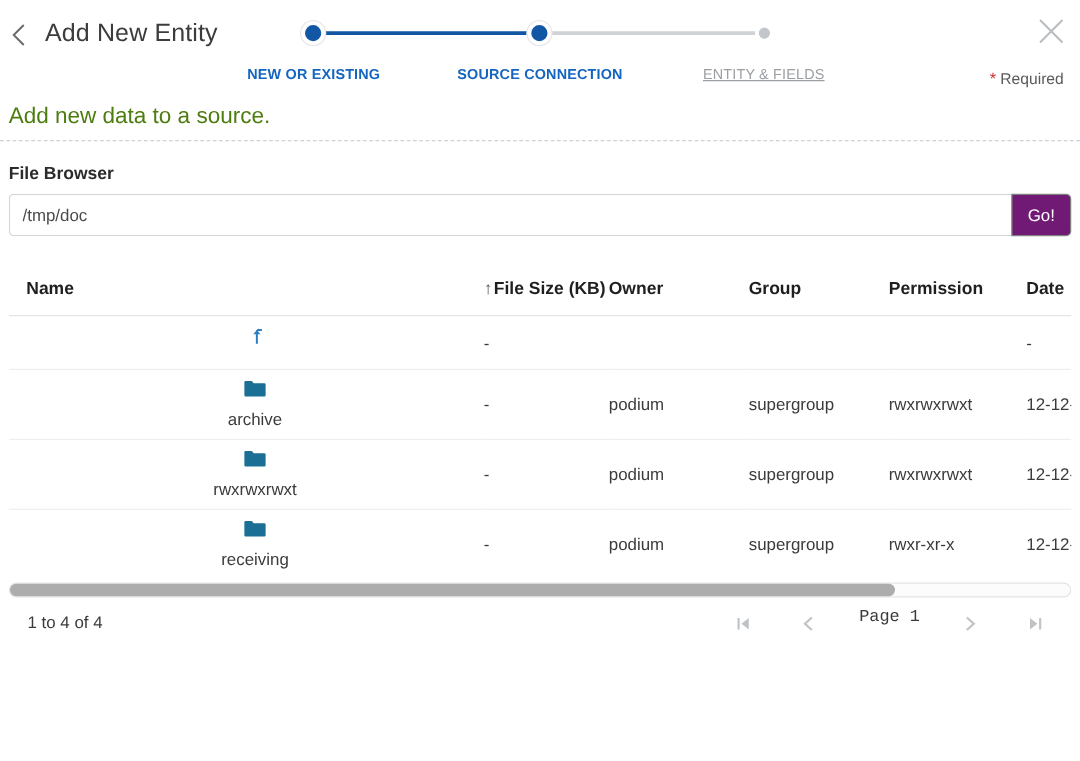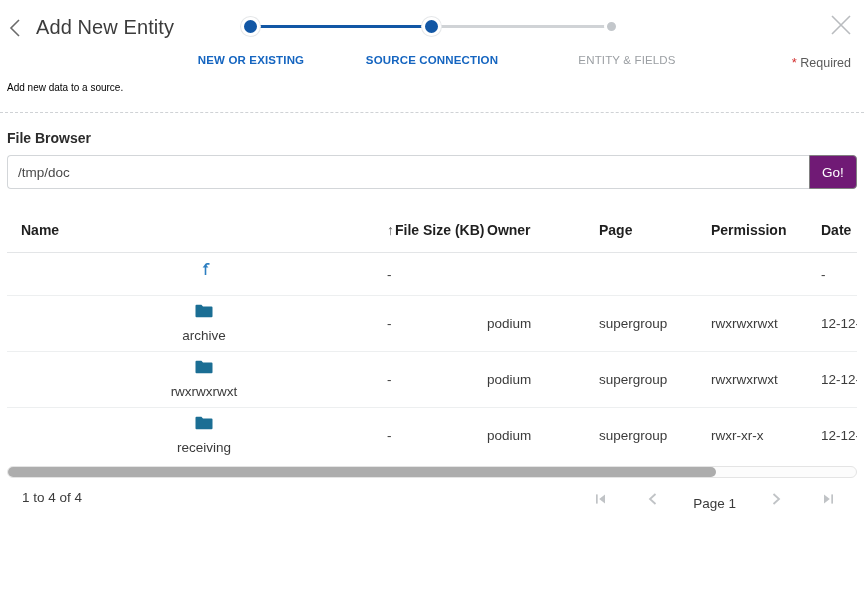--- a/index.html
+++ b/index.html
@@ -66,26 +66,26 @@
   .step-label {
     position: absolute; top: 40px;
     font-size: 11.5px; font-weight: bold; letter-spacing: 0.15px;
     white-space: nowrap; text-align: center;
     cursor: pointer;
   }
   .step-label.active { color: #1565c0; }
   .step-label.inactive { color: #9b9fa3; font-weight: normal; }
   .lab1 { left: 56px; transform: translateX(-50%); }
   .lab2 { left: 237px; transform: translateX(-50%); }
-  .lab3 { left: 432px; transform: translateX(-50%); }
+  .lab3 { left: 416px; transform: translateX(-50%); text-decoration: underline; }
 
   
   .description {
     position: absolute; left: 7px; top: 82px;
-    font-size: 10px; color: #000000;
+    font-size: 18px; color: #4d7c0f;
   }
   .dash-divider {
     position: absolute; left: 0; top: 112px; width: 864px; height: 1px;
     border-top: 1px dashed #cfd2d5;
   }
 
   
   .fb-label {
     position: absolute; left: 7px; top: 130px;
     font-size: 14px; font-weight: bold; color: #2b2b2b;
@@ -169,22 +169,23 @@
     cursor: grab;
   }
 
   
   .count-text {
     position: absolute; left: 22px; top: 490px;
     font-size: 13.5px; color: #3b3b3b;
   }
   .pager {
     position: absolute; right: 18px; top: 487px;
-    display: flex; align-items: flex-end; gap: 16px;
+    display: flex; align-items: flex-start; gap: 16px;
     color: #c0c3c6;
+    font-family: Liberation Mono, monospace;
   }
   .pg-btn {
     width: 36px; height: 24px;
     display: flex; align-items: center; justify-content: center;
     cursor: pointer;
   }
   .pg-label {
     font-size: 13.5px; color: #3b3b3b; padding: 0 6px; white-space: nowrap;
   }
 
@@ -262,21 +263,21 @@
 
   <div class="table-wrap">
     <table class="fb-table">
       <thead>
         <tr>
           <th class="col-name">Name</th>
           <th class="col-size">
             <span class="sort-arrow">↑</span><span>File Size (KB)</span>
           </th>
           <th class="col-owner">Owner</th>
-          <th class="col-group">Page</th>
+          <th class="col-group">Group</th>
           <th class="col-perm">Permission</th>
           <th class="col-date">Date</th>
         </tr>
       </thead>
       <tbody>
 
         <tr class="row-link">
           <td class="col-name" style="padding-left:0 !important;">
             <span class="name-cell">
               <svg class="up-icon" width="14" height="16" viewBox="0 0 14 16">

